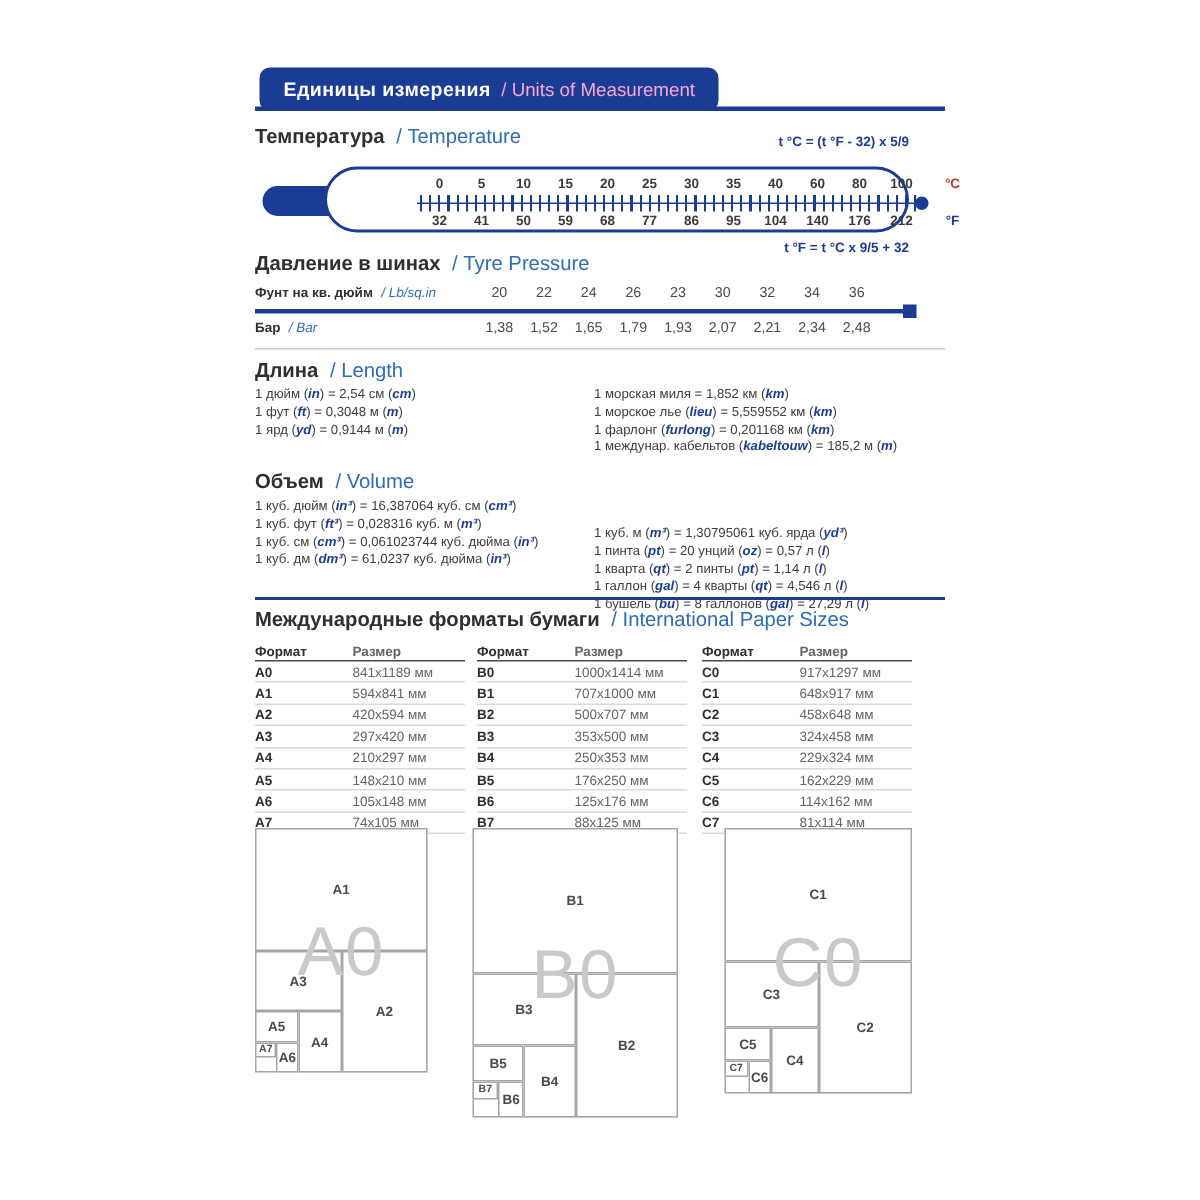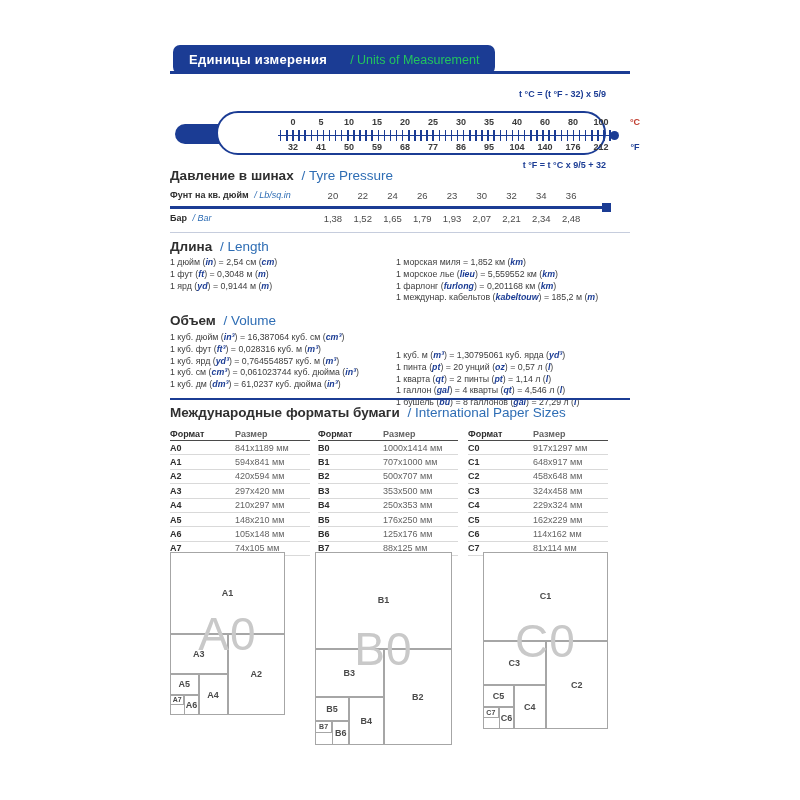--- a/index.html
+++ b/index.html
@@ -6,21 +6,21 @@
   #canvas{position:relative;width:800px;height:800px;background:#fff;overflow:hidden;
           font-family:"Liberation Sans", sans-serif;color:#2f2f2f;}
   #col{position:absolute;left:170px;top:45px;width:460px;height:715px;}
 
   
   .titlewrap{position:absolute;left:0;top:0;width:460px;height:30px;}
   .titleline{position:absolute;left:0;top:26px;width:460px;height:2.5px;background:#1b3c94;}
   .titlebar{position:absolute;left:3px;top:0;height:29px;background:#1b3c94;border-radius:7px;
             display:flex;align-items:center;padding:0 16px;white-space:nowrap;}
   .titlebar .ru{color:#fff;font-weight:bold;font-size:13px;letter-spacing:.3px;}
-  .titlebar .en{color:#22c55e;font-size:12.5px;margin-left:23px;font-weight:400;}
+  .titlebar .en{color:#f9a8d4;font-size:12.5px;margin-left:7px;font-weight:400;}
 
   
   .h{position:absolute;white-space:nowrap;font-size:13.5px;}
   .h .ru{font-weight:bold;color:#2f2f2f;}
   .h .en{color:#2e6db4;margin-left:4px;font-weight:400;}
 
   .formula{position:absolute;right:24px;font-size:9px;font-weight:bold;color:#1b3c94;white-space:nowrap;}
 
   
   .thermo{position:absolute;left:0;top:66px;width:460px;height:46px;}
@@ -79,20 +79,24 @@
   <div id="col">
 
     <div class="titlewrap">
       <div class="titleline"></div>
       <div class="titlebar">
         <span class="ru">Единицы измерения</span>
         <span class="en">/ Units of Measurement</span>
       </div>
     </div>
 
+    <div class="h" style="left:0;top:38px;">
+      <span class="ru">Температура</span>
+      <span class="en">/ Temperature</span>
+    </div>
     <div class="formula" style="top:44px;">t °C = (t °F - 32) x 5/9</div>
 
     <div class="thermo">
       <div class="bulb"></div>
       <div class="capsule">
         <div class="ticks"></div>
         <div class="scaleline"></div>
         <div class="enddot"></div>
         <div class="srow c">
             <span>0</span>
@@ -185,21 +189,20 @@
         <div><span>1 междунар. кабельтов (</span><span class="u">kabeltouw</span><span>) = 185,2 м (</span><span class="u">m</span><span>)</span></div>
       </div>
 
     <div class="h" style="left:0;top:268px;">
       <span class="ru">Объем</span>
       <span class="en">/ Volume</span>
     </div>
     <div class="convcol" style="left:0;top:287px;">
         <div><span>1 куб. дюйм (</span><span class="u">in³</span><span>) = 16,387064 куб. см (</span><span class="u">cm³</span><span>)</span></div>
         <div><span>1 куб. фут (</span><span class="u">ft³</span><span>) = 0,028316 куб. м (</span><span class="u">m³</span><span>)</span></div>
-        <div><span>1 куб. ярд (</span><span class="u">yd³</span><span>) = 0,764554857 куб. м (</span><span class="u">m³</span><span>)</span></div>
         <div><span>1 куб. см (</span><span class="u">cm³</span><span>) = 0,061023744 куб. дюйма (</span><span class="u">in³</span><span>)</span></div>
         <div><span>1 куб. дм (</span><span class="u">dm³</span><span>) = 61,0237 куб. дюйма (</span><span class="u">in³</span><span>)</span></div>
       </div>
     <div class="convcol" style="left:226px;top:305px;">
         <div><span>1 куб. м (</span><span class="u">m³</span><span>) = 1,30795061 куб. ярда (</span><span class="u">yd³</span><span>)</span></div>
         <div><span>1 пинта (</span><span class="u">pt</span><span>) = 20 унций (</span><span class="u">oz</span><span>) = 0,57 л (</span><span class="u">l</span><span>)</span></div>
         <div><span>1 кварта (</span><span class="u">qt</span><span>) = 2 пинты (</span><span class="u">pt</span><span>) = 1,14 л (</span><span class="u">l</span><span>)</span></div>
         <div><span>1 галлон (</span><span class="u">gal</span><span>) = 4 кварты (</span><span class="u">qt</span><span>) = 4,546 л (</span><span class="u">l</span><span>)</span></div>
         <div><span>1 бушель (</span><span class="u">bu</span><span>) = 8 галлонов (</span><span class="u">gal</span><span>) = 27,29 л (</span><span class="u">l</span><span>)</span></div>
       </div>

